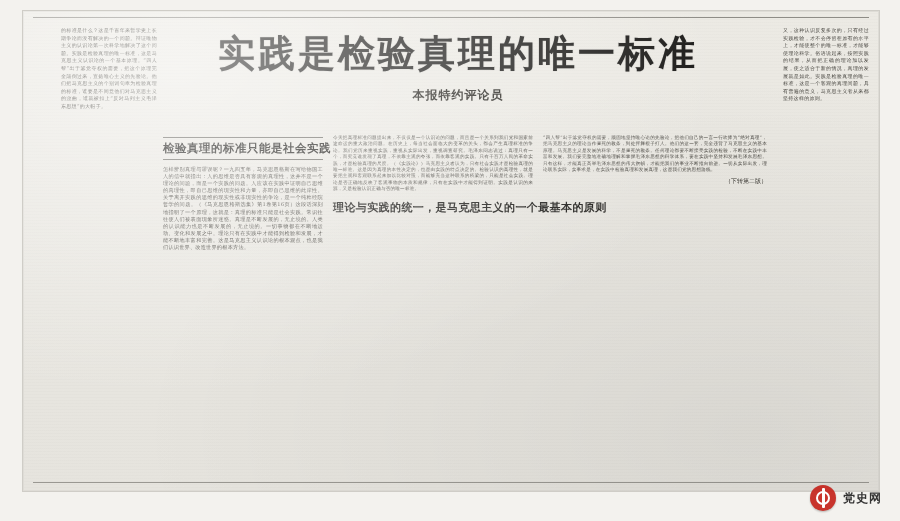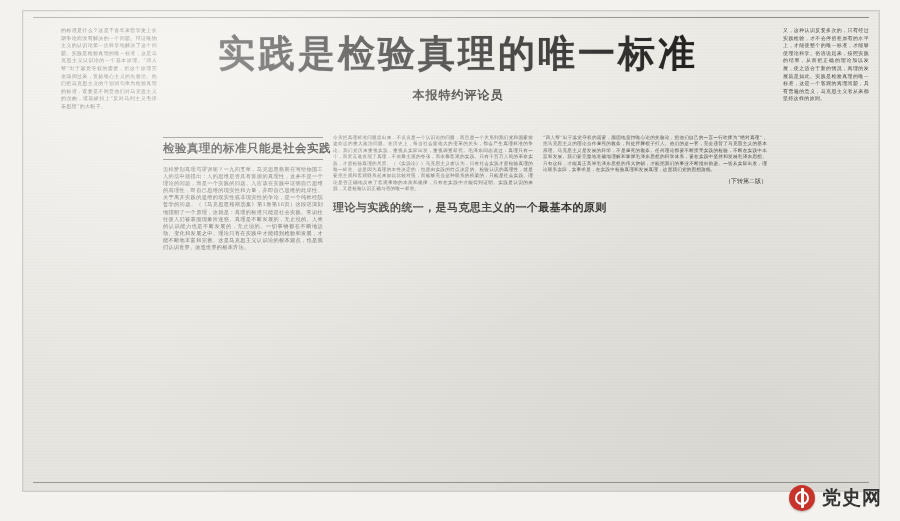--- a/index.html
+++ b/index.html
@@ -190,21 +190,21 @@
   .wm-logo::after {
     content: "";
     position: absolute;
     left: 11.5px; top: 3px;
     width: 3px; height: 20px;
     background: #ffffff;
     border-radius: 1px;
   }
   .wm-text {
     font-family: "DejaVu Sans", sans-serif;
-    font-size: 19px;
+    font-size: 12px;
     font-weight: 700;
     color: #2b2b2b;
     letter-spacing: 1px;
   }
 </style>
 </head>
 <body>
 
 <div class="page">
   <div class="scan">

